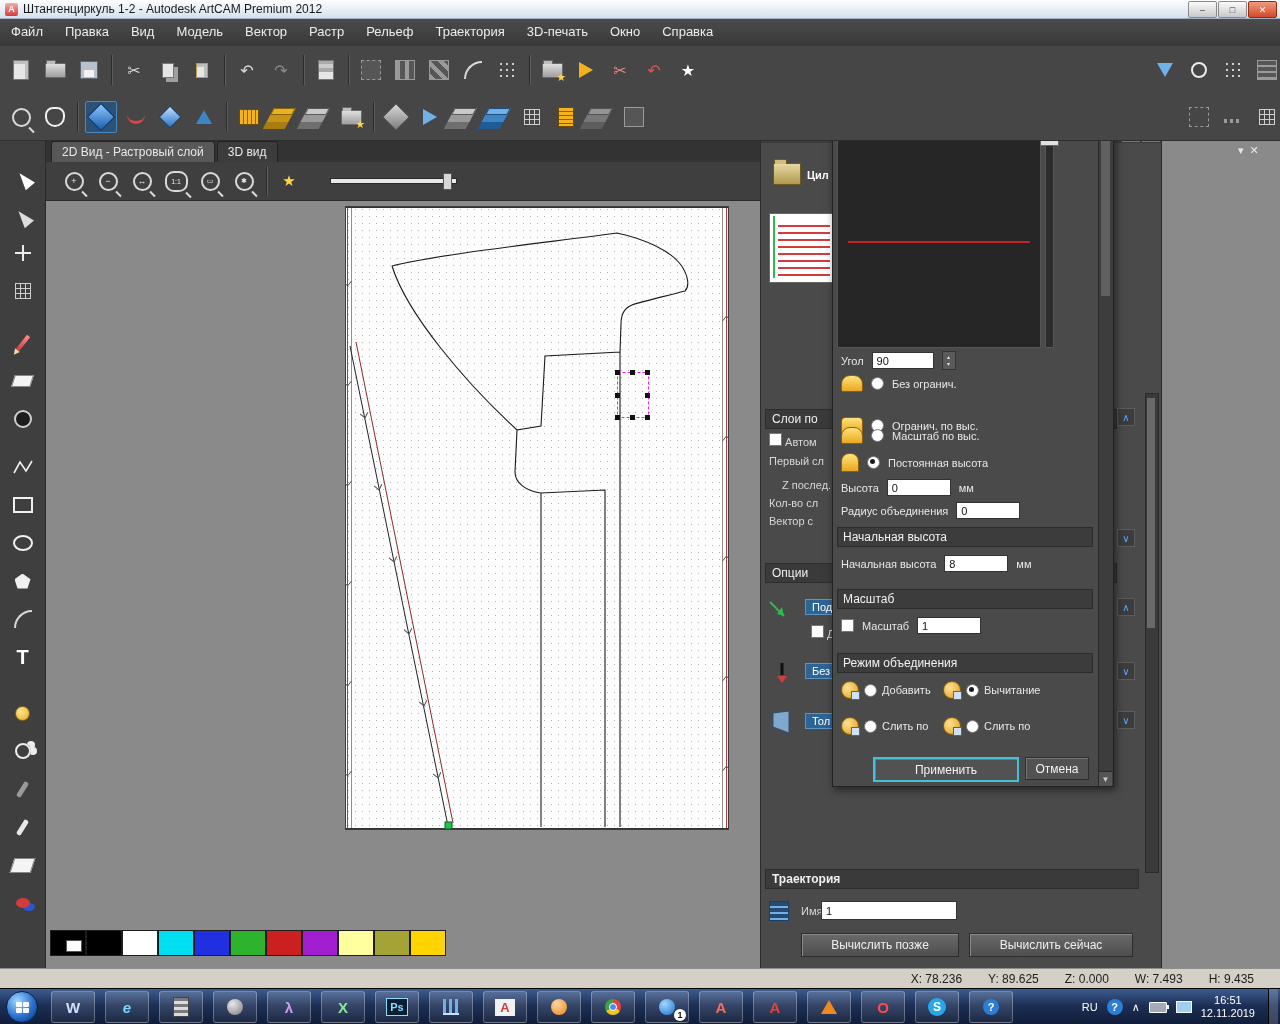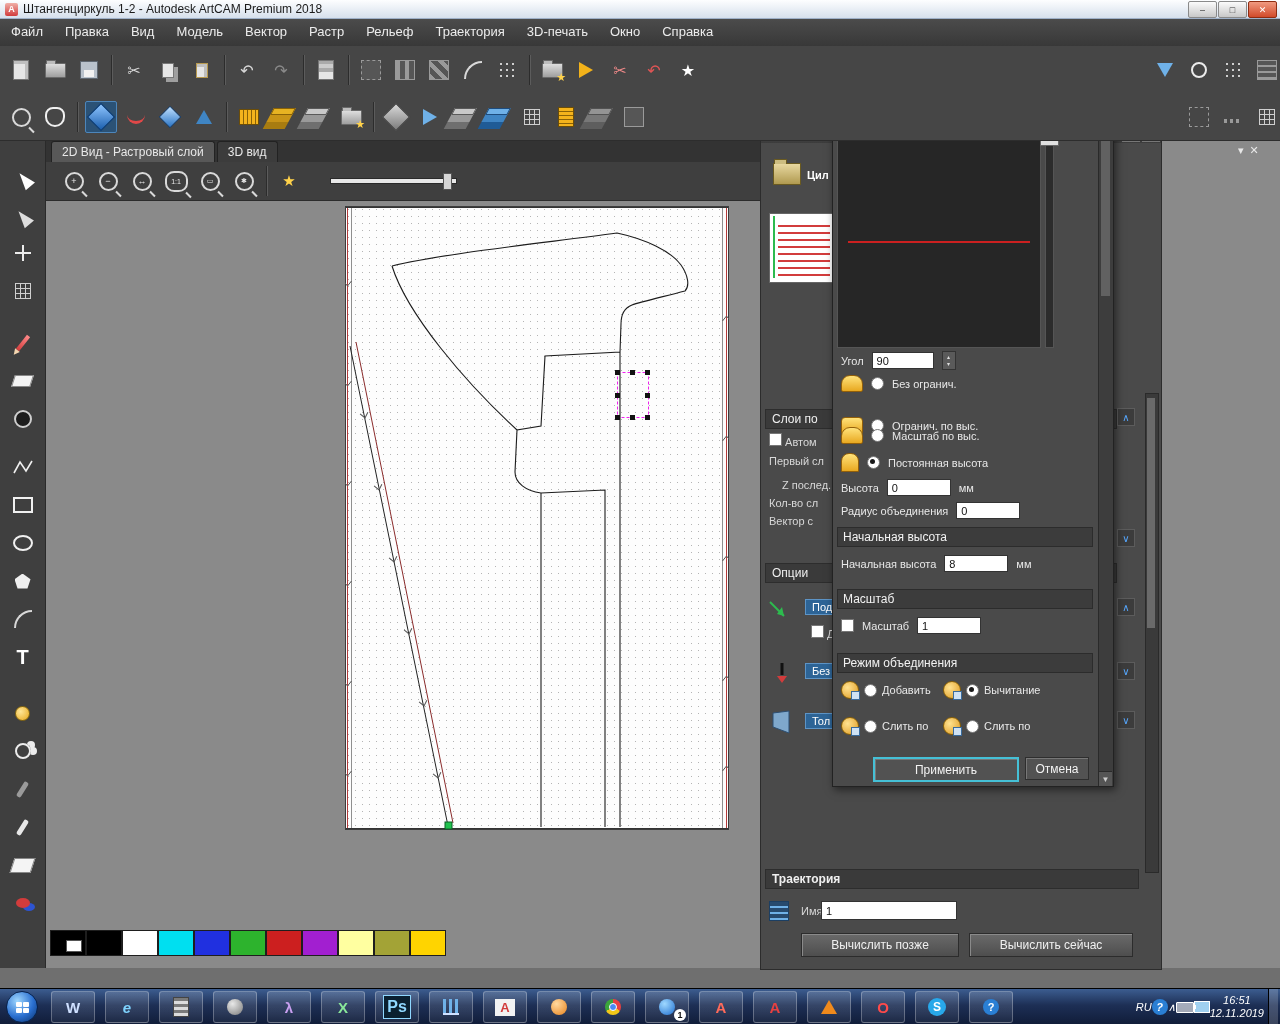--- a/index.html
+++ b/index.html
@@ -135,37 +135,37 @@
   #statusbar span{margin-right:26px;}
 
   
   #taskbar{position:absolute;left:0;top:988px;width:1280px;height:36px;background:linear-gradient(#3c5d90,#1d2f55 45%,#101c38);border-top:1px solid #000;display:flex;align-items:center;z-index:31;}
   #orb{width:30px;height:30px;border-radius:50%;margin:0 8px 0 6px;background:radial-gradient(circle at 35% 30%,#9fd8ff,#2a6fd0 55%,#0a2f66);border:1px solid #07224d;display:flex;align-items:center;justify-content:center;}
   .winflag{display:grid;grid-template-columns:6px 6px;grid-template-rows:5px 5px;gap:1px;}
   .winflag i{background:#fff;border-radius:1px;}
   .task{width:42px;height:30px;margin:0 5px;border:1px solid rgba(255,255,255,.28);border-radius:3px;background:linear-gradient(rgba(255,255,255,.16),rgba(255,255,255,.05));display:flex;align-items:center;justify-content:center;position:relative;}
   .tglyph{font-weight:bold;font-size:15px;}
   .badge{position:absolute;right:2px;bottom:1px;width:12px;height:12px;border-radius:50%;background:#fff;color:#111;font-size:9px;display:flex;align-items:center;justify-content:center;font-weight:bold;}
-  #tray{position:absolute;right:0;top:0;height:36px;display:flex;align-items:center;padding-right:2px;color:#fff;font-style:italic;}
+  #tray{position:absolute;right:0;top:0;height:36px;display:flex;align-items:center;gap:9px;padding-right:2px;color:#fff;}
   .trayic{color:#fff;font-size:11px;}
   #clock{text-align:center;font-size:11px;line-height:13px;margin-right:4px;}
   #showdesk{width:9px;height:36px;background:rgba(255,255,255,.18);border-left:1px solid #000;}
   .helpcirc{width:16px;height:16px;border-radius:50%;background:#2a7fd4;color:#fff;font-size:11px;font-weight:bold;display:flex;align-items:center;justify-content:center;}
   .batic{width:16px;height:9px;border:1px solid #fff;border-radius:1px;position:relative;background:rgba(255,255,255,.6);}
   .batic:after{content:"";position:absolute;right:-3px;top:2px;width:2px;height:4px;background:#fff;}
   .dispic{width:14px;height:10px;border:1px solid #fff;background:#9fd0f0;}
 </style>
 </head>
 <body>
 
 <div id="app">
 
   <div id="titlebar">
     <div id="title-icon">A</div>
-    <span>Штангенциркуль 1-2 - Autodesk ArtCAM Premium 2018</span>
+    <span>Штангенциркуль 1-2 - Autodesk ArtCAM Premium 2012</span>
     <div id="winbtns">
       <div class="winbtn">–</div>
       <div class="winbtn">□</div>
       <div class="winbtn close">✕</div>
     </div>
   </div>
 
   <div id="menubar">
     <span class="menu-item">Файл</span>
     <span class="menu-item">Правка</span>
@@ -658,20 +658,27 @@
 
     <div class="dbtn primary" style="left:40px;top:740px;width:142px;">Применить</div>
     <div class="dbtn" style="left:192px;top:740px;width:62px;">Отмена</div>
 
     <div id="dscroll">
       <div class="thumb"></div>
       <div class="arr">▼</div>
     </div>
   </div>
 
+  <div id="statusbar">
+    <span>X: 78.236</span>
+    <span>Y: 89.625</span>
+    <span>Z: 0.000</span>
+    <span>W: 7.493</span>
+    <span>H: 9.435</span>
+  </div>
 
   <div id="taskbar">
     <div id="orb">
         <div class="winflag">
           <i></i>
           <i></i>
           <i></i>
           <i></i>
         </div>
       </div>
@@ -687,21 +694,21 @@
     <div class="task">
         <div style="width:16px;height:16px;border-radius:50%;background:radial-gradient(circle at 35% 30%,#e8e8e8,#7a7a7a);"></div>
       </div>
     <div class="task">
         <span class="tglyph" style="color:#c9a0f0;">λ</span>
       </div>
     <div class="task">
         <span class="tglyph" style="color:#8ae89a;">X</span>
       </div>
     <div class="task">
-        <span style="background:#0a2030;color:#8fd8ff;font-size:16px;font-weight:bold;padding:2px 3px;border:1px solid #8fd8ff;">Ps</span>
+        <span style="background:#0a2030;color:#8fd8ff;font-size:11px;font-weight:bold;padding:2px 3px;border:1px solid #8fd8ff;">Ps</span>
       </div>
     <div class="task">
         <div style="width:16px;height:14px;background:repeating-linear-gradient(90deg,#6fb1e8 0 3px,transparent 3px 6px);border-bottom:2px solid #cfe0ff;"></div>
       </div>
     <div class="task">
         <span style="background:#f2f2f2;color:#d23c3c;font-weight:bold;font-size:13px;padding:1px 5px;">A</span>
       </div>
     <div class="task">
         <div style="width:16px;height:16px;border-radius:50%;background:radial-gradient(circle at 35% 30%,#ffd9a0,#e8831c);"></div>
       </div>

